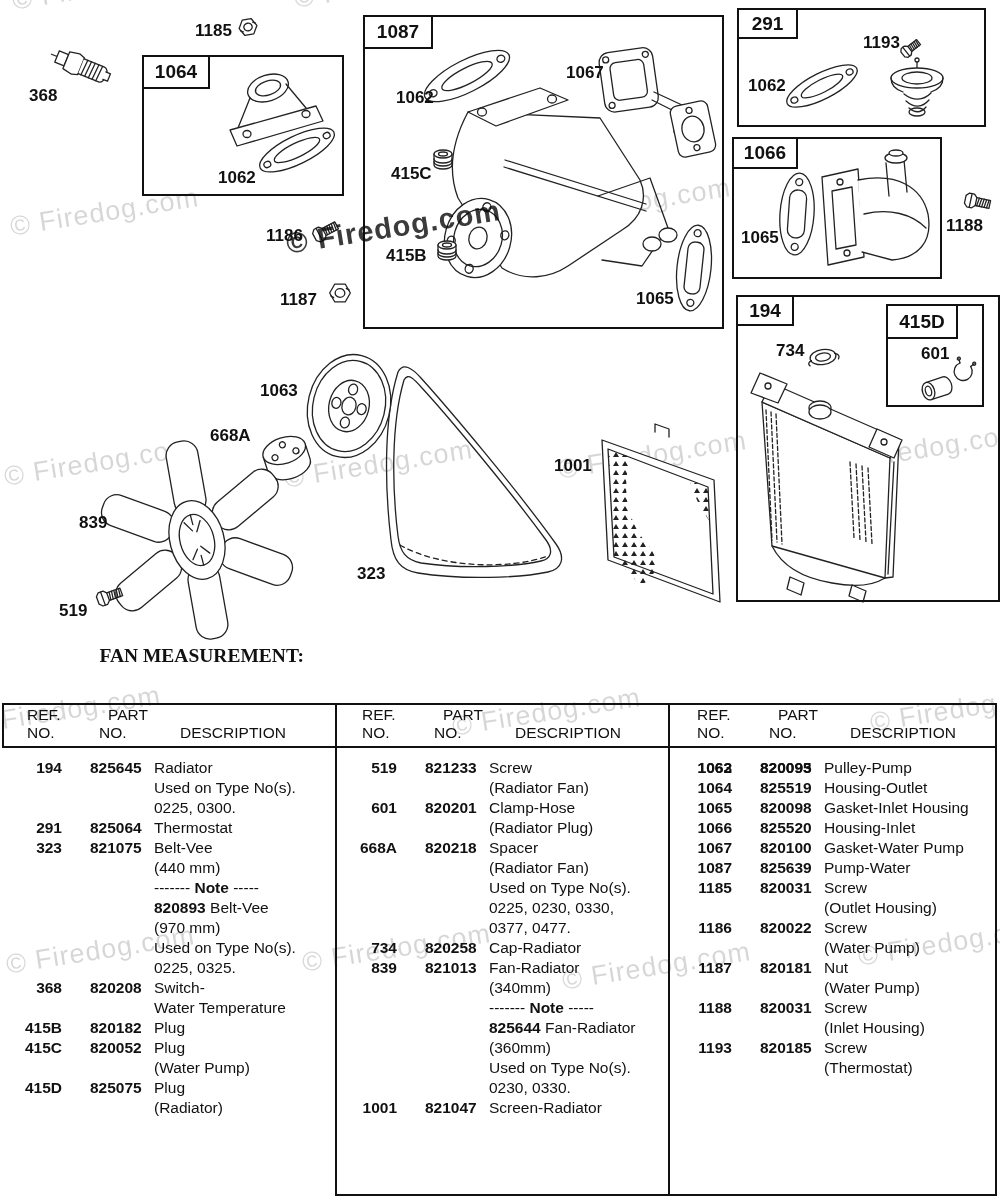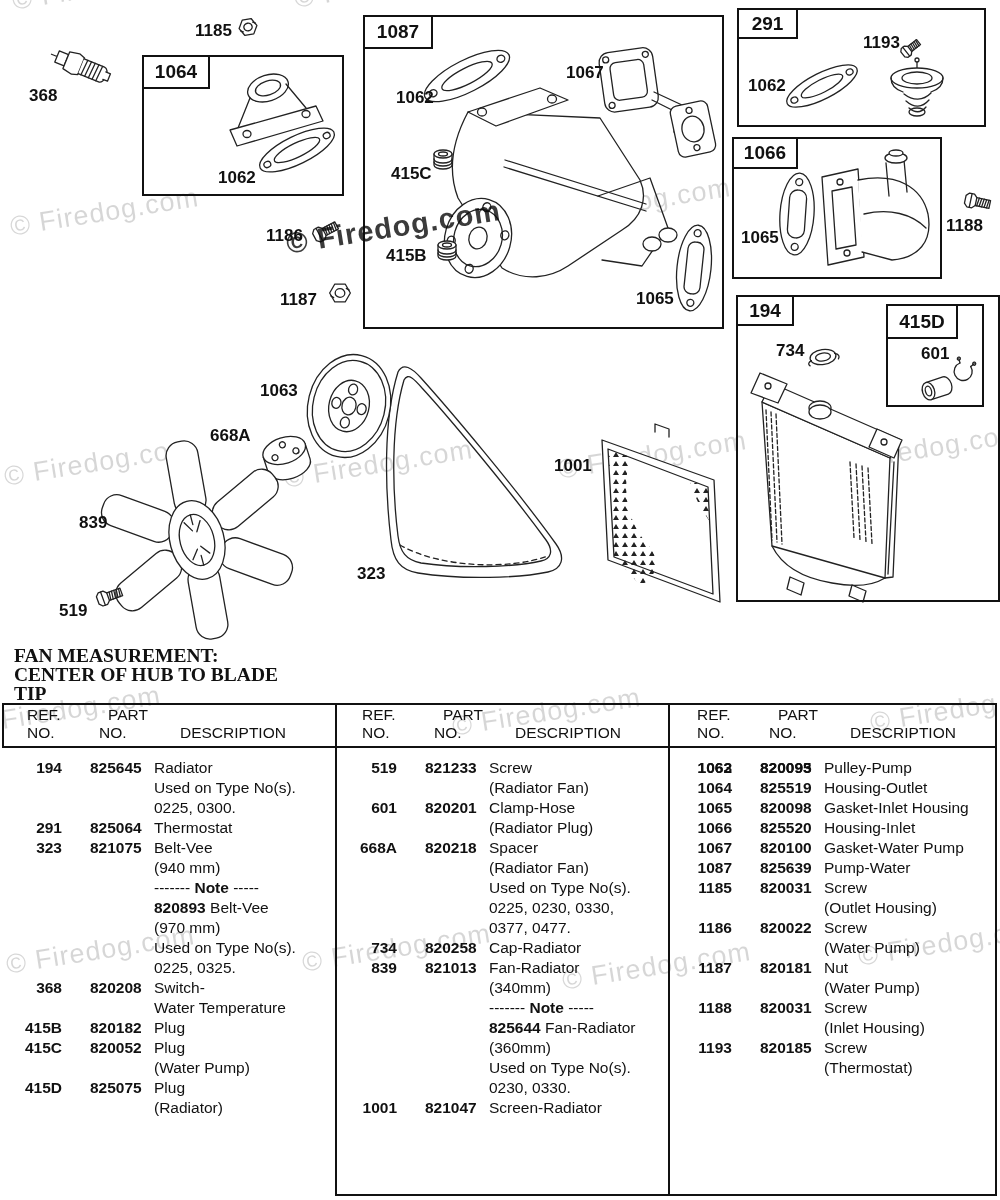--- a/index.html
+++ b/index.html
@@ -9,21 +9,21 @@
   svg.art *{vector-effect:non-scaling-stroke;}
   .pbox{position:absolute;border:2px solid #111;z-index:2;}
   .pbox-label{border-right:2px solid #111;border-bottom:2px solid #111;
         display:flex;align-items:center;justify-content:center;
         font-weight:bold;font-size:19px;background:#fff;}
   .callout{position:absolute;font-weight:bold;font-size:17px;line-height:1;z-index:3;white-space:nowrap;}
   .wm{position:absolute;font-size:27px;color:rgba(0,0,0,0.16);white-space:nowrap;
       transform:rotate(-9deg);transform-origin:left top;z-index:0;letter-spacing:1px;}
   .wmd{position:absolute;font-size:29px;font-weight:600;color:rgba(10,10,10,0.8);white-space:nowrap;
       transform:rotate(-9deg);transform-origin:left top;z-index:4;letter-spacing:1px;}
-  .fan-note{position:absolute;left:14px;top:646px;width:290px;text-align:left;z-index:3;
+  .fan-note{position:absolute;left:14px;top:646px;width:290px;text-align:right;z-index:3;
       font-family:"Liberation Serif",serif;font-weight:bold;font-size:19.5px;line-height:19px;}
   .rule{position:absolute;background:#111;z-index:2;}
   .thead{position:absolute;top:706px;height:42px;font-size:15.5px;z-index:3;}
   .thead span{position:absolute;line-height:18px;}
   .h-ref1{left:25px;top:0;} .h-ref2{left:25px;top:18px;}
   .h-part1{left:106px;top:0;} .h-part2{left:97px;top:18px;}
   .h-desc{left:178px;top:18px;}
   .tcol{position:absolute;top:758px;font-size:15.5px;line-height:20px;z-index:3;}
   .prow{position:relative;}
   .prow .ref{position:absolute;left:0;top:0;width:60px;text-align:right;font-weight:bold;}
@@ -332,21 +332,20 @@
   <span class="callout" style="left:921px;top:345px">601</span>
   <span class="callout" style="left:260px;top:382px">1063</span>
   <span class="callout" style="left:210px;top:427px">668A</span>
   <span class="callout" style="left:79px;top:514px">839</span>
   <span class="callout" style="left:59px;top:602px">519</span>
   <span class="callout" style="left:357px;top:565px">323</span>
   <span class="callout" style="left:554px;top:457px">1001</span>
 
   <div class="fan-note">
     <div>FAN MEASUREMENT:</div>
-    <div>CENTER OF HUB TO BLADE TIP</div>
   </div>
 
   <div class="rule" style="left:2px;top:703px;width:995px;height:2px"></div>
   <div class="rule" style="left:2px;top:746px;width:995px;height:2px"></div>
   <div class="rule" style="left:337px;top:1194px;width:660px;height:2px"></div>
   <div class="rule" style="left:2px;top:703px;width:2px;height:45px"></div>
   <div class="rule" style="left:335px;top:703px;width:2px;height:493px"></div>
   <div class="rule" style="left:668px;top:703px;width:2px;height:493px"></div>
   <div class="rule" style="left:995px;top:703px;width:2px;height:493px"></div>
 
@@ -387,21 +386,21 @@
         <span class="part">825064</span>
         <div class="desc">
           <div>Thermostat</div>
         </div>
       </div>
       <div class="prow">
         <span class="ref">323</span>
         <span class="part">821075</span>
         <div class="desc">
           <div>Belt-Vee</div>
-          <div>(940 mm)</div>
+          <div>(440 mm)</div>
           <div>------- <b>Note</b> -----</div>
           <div><b>820893</b> Belt-Vee</div>
           <div>(970 mm)</div>
           <div>Used on Type No(s).</div>
           <div>0225, 0325.</div>
         </div>
       </div>
       <div class="prow">
         <span class="ref">368</span>
         <span class="part">820208</span>

